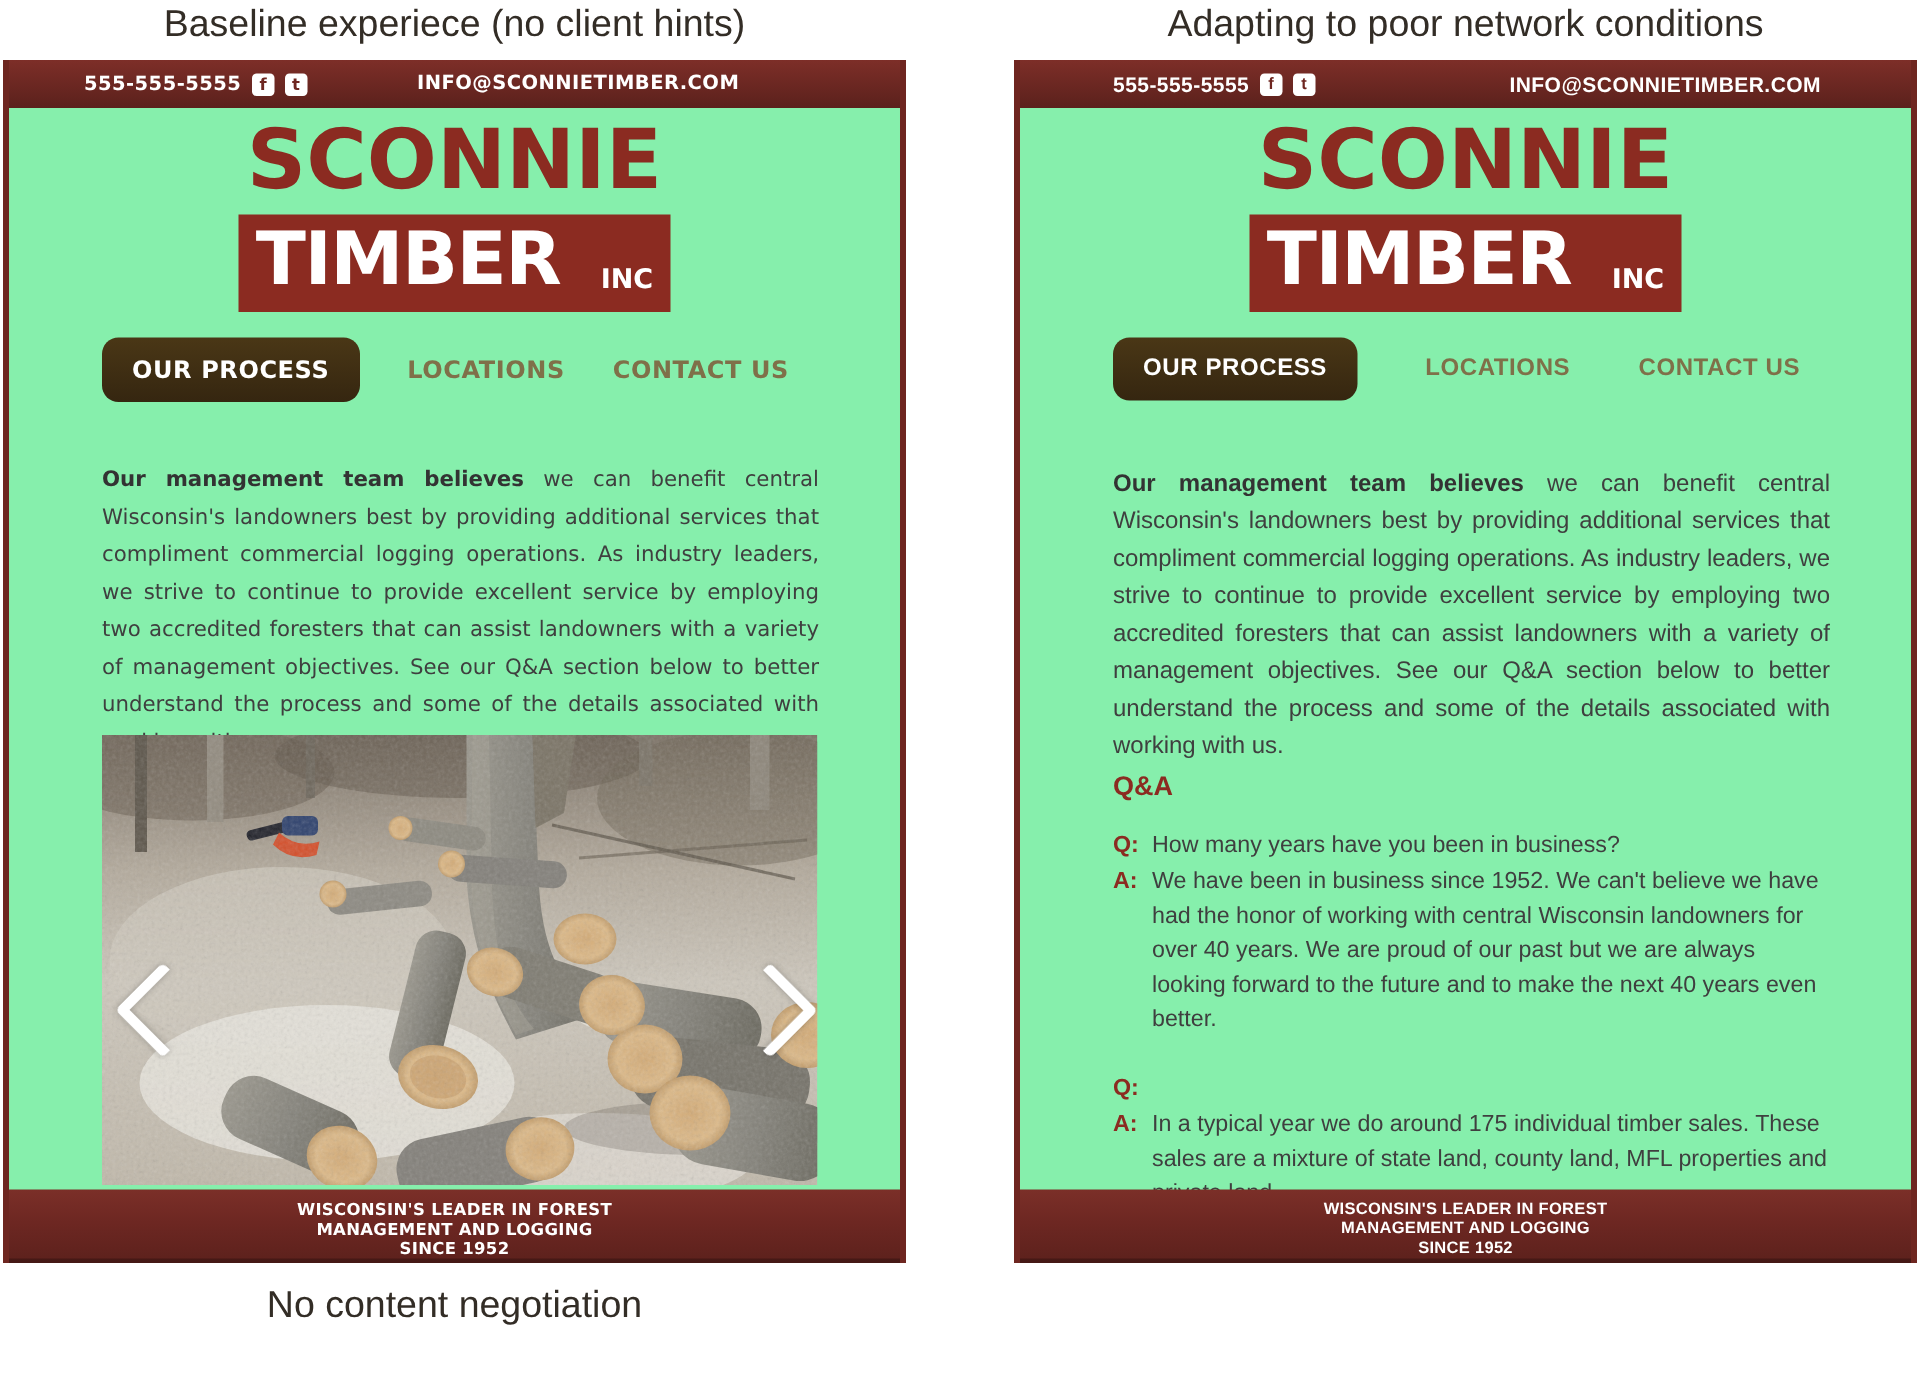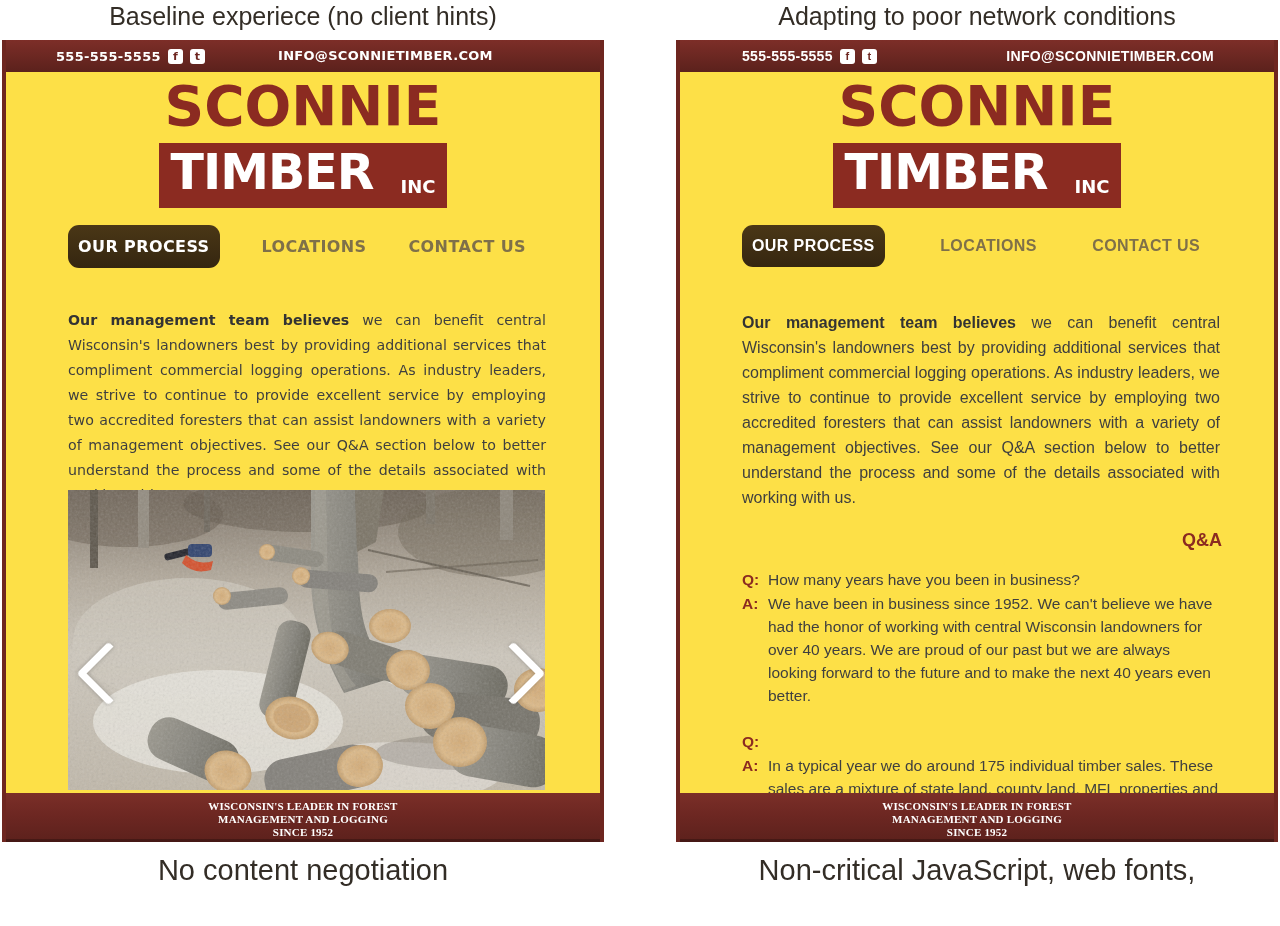--- a/index.html
+++ b/index.html
@@ -3,24 +3,24 @@
 <meta charset="utf-8">
 <style>
   html,body{margin:0;padding:0;background:#fff;}
   body{width:1280px;height:926px;position:relative;overflow:hidden;
        font-family:"Liberation Sans",sans-serif;-webkit-font-smoothing:antialiased;}
 
   
   .panel-title{position:absolute;top:0;width:602px;text-align:center;
      font-size:25px;line-height:32px;color:#332d26;}
   .caption{position:absolute;top:851px;width:602px;text-align:center;
-     font-size:29px;line-height:38px;color:#332d26;}
-
-  
-  .page{position:absolute;top:40px;width:602px;height:802px;background:#fde047;
+     font-size:25px;line-height:38px;color:#332d26;}
+
+  
+  .page{position:absolute;top:40px;width:602px;height:802px;background:#86efac;
      border-left:4px solid #6e2620;border-right:4px solid #6e2620;
      box-sizing:border-box;overflow:hidden;}
   .pl{font-family:"DejaVu Sans",sans-serif;}
   .pr{font-family:"Liberation Sans",sans-serif;}
 
   
   .topbar{position:absolute;left:0;right:0;top:0;height:32px;
      background:linear-gradient(#7d2e28,#5b211c);}
   .phone-wrap{position:absolute;top:0;height:32px;display:flex;align-items:center;gap:7px;}
   .pl .phone-wrap{left:50px}.pr .phone-wrap{left:62px}
@@ -39,52 +39,52 @@
   .logo-box{display:inline-flex;align-items:flex-end;background:#8b2b21;
      margin-top:9px;padding:5px 12px 11px;}
   .logo-line2{font-size:49px;font-weight:700;color:#fff;line-height:1;letter-spacing:-1px;}
   .logo-suffix{font-size:18px;font-weight:700;color:#fff;margin-left:27px;}
 
   
   .nav{position:absolute;top:185px;left:62px;right:74px;height:42px;
      display:flex;align-items:center;justify-content:space-between;}
   .nav-item{font-weight:700;font-size:16px;color:#7f7049;letter-spacing:.4px;cursor:pointer;}
   .nav-item.active{background:linear-gradient(#4a3716,#352610);color:#fff;
-     border-radius:11px;padding:12px 10px;}
+     border-radius:11px;padding:12px 20px;}
 
   
   .intro{position:absolute;top:254px;left:62px;width:478px;text-align:justify;color:#3f3f3f;}
   .pl .intro{font-size:14.2px;line-height:25px;}
   .pr .intro{font-size:16px;line-height:25px;}
   .intro strong{color:#333;}
 
   
   .carousel{position:absolute;top:450px;left:62px;width:477px;height:300px;overflow:hidden;}
   .car-btn{position:absolute;top:140px;width:40px;height:72px;background:none;border:none;
      padding:0;cursor:pointer;}
   .car-btn.prev{left:6px}.car-btn.next{right:6px}
   .chev{display:block;width:38px;height:38px;border-left:7px solid #fff;border-bottom:7px solid #fff;
      border-radius:4px;filter:drop-shadow(0 0 2px rgba(0,0,0,.25));}
   .prev .chev{transform:rotate(45deg);margin-left:12px;margin-top:14px;}
   .next .chev{transform:rotate(225deg);margin-left:-8px;margin-top:14px;}
 
   
   .qa{position:absolute;top:474px;left:62px;width:480px;color:#3f3f3f;}
-  .qa-heading{font-size:18px;font-weight:700;color:#8b2b21;margin:16px 0 17px;text-align:right;}
+  .qa-heading{font-size:18px;font-weight:700;color:#8b2b21;margin:0 0 17px;}
   .qa-row{display:flex;font-size:15.5px;line-height:23px;}
   .qa-row.q{margin-bottom:1px;}
   .qa-label{flex:none;width:26px;font-weight:700;color:#8b2b21;}
   .qa-item + .qa-item{margin-top:23px;}
 
   
   .pfooter{position:absolute;left:0;right:0;top:753px;height:49px;box-sizing:border-box;
      background:linear-gradient(180deg,#7b2f28 0%,#6d2722 45%,#5c211c 100%);
      box-shadow:inset 0 -3px 0 rgba(0,0,0,.25);
      color:#fff;text-align:center;padding-top:7px;}
-  .pfoot-line{font-size:11px;line-height:13px;font-weight:700;letter-spacing:.2px;font-family:Liberation Serif, serif;}
+  .pfoot-line{font-size:11px;line-height:13px;font-weight:700;letter-spacing:.2px;}
 </style>
 </head>
 <body>
 
 <div class="panel-title" style="left:2px">Baseline experiece (no client hints)</div>
 
 <div class="page pl" style="left:2px">
 
   <div class="topbar">
     <div class="phone-wrap">
@@ -265,14 +265,13 @@
   </div>
 
   <div class="pfooter">
     <div class="pfoot-line">WISCONSIN'S LEADER IN FOREST</div>
     <div class="pfoot-line">MANAGEMENT AND LOGGING</div>
     <div class="pfoot-line">SINCE 1952</div>
   </div>
 </div>
 
 <div class="caption" style="left:676px">
-  <div>Non-critical JavaScript, web fonts,</div>
 </div>
 
 </body></html>

